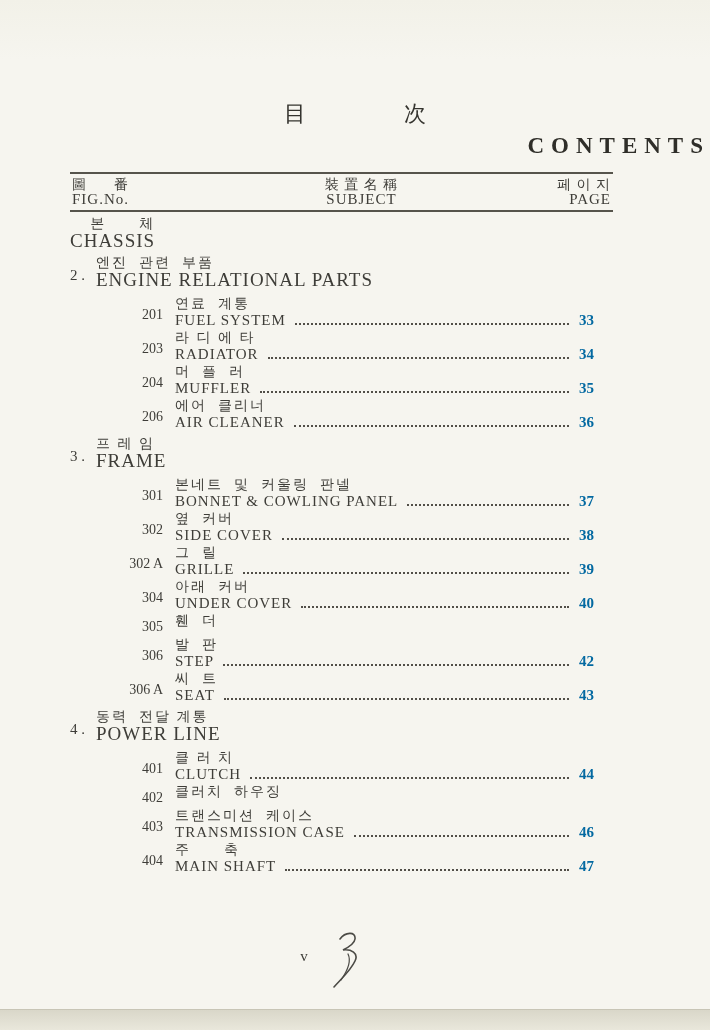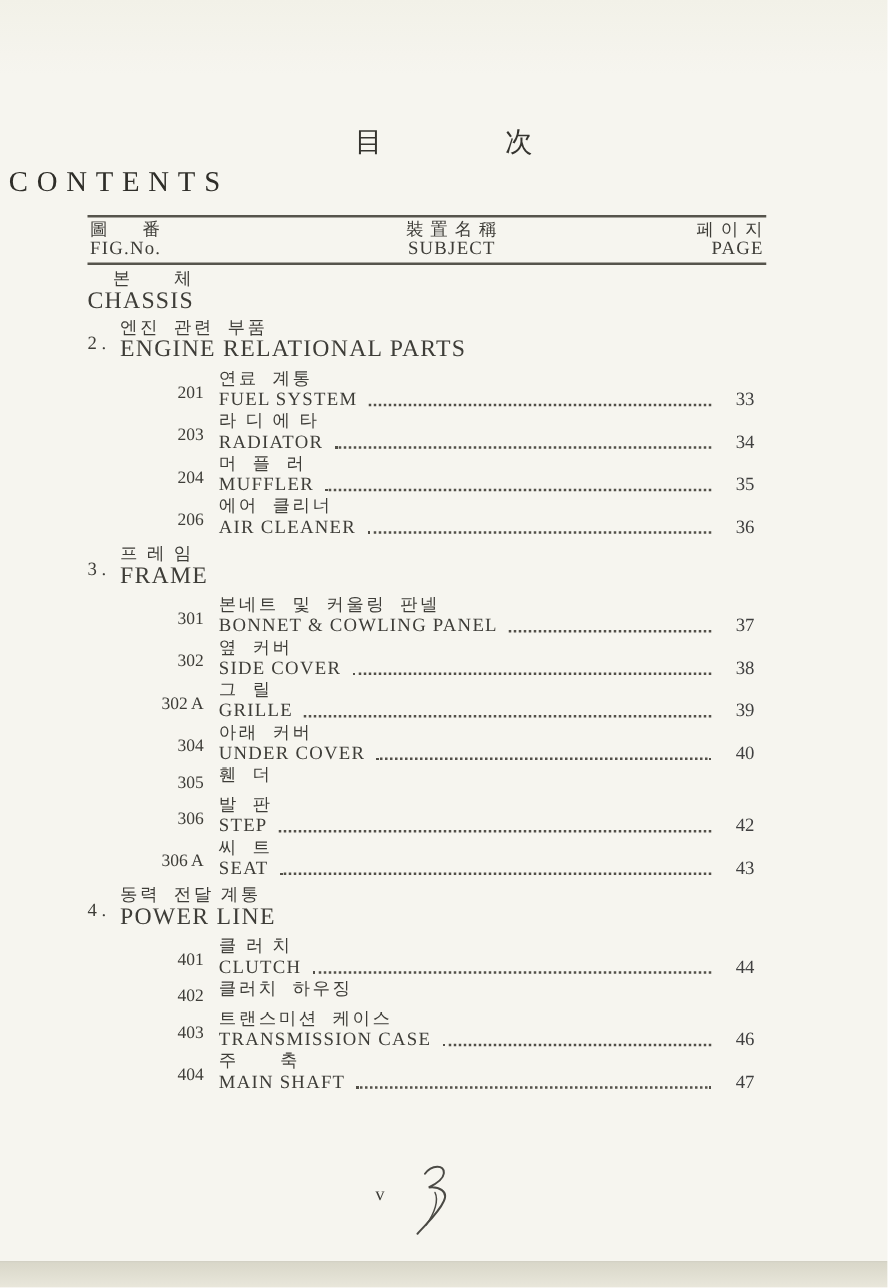--- a/index.html
+++ b/index.html
@@ -5,21 +5,21 @@
   html,body{margin:0;padding:0;}
   body{
     width:710px;height:1030px;position:relative;overflow:hidden;
     background:linear-gradient(#f2f1e8 0px,#f6f5ef 60px,#f6f5ef 100%);
     font-family:"Liberation Serif", serif;
     color:#3e3d38;
   }
   .page{position:absolute;inset:0;}
   .title-cjk{padding-top:100px;text-align:center;font-size:22px;line-height:28px;color:#35342f;}
   .title-cjk .t-left{display:inline-block;margin-right:98px;}
-  .title-en{text-align:left;font-size:23px;line-height:30px;font-weight:normal;
+  .title-en{text-align:right;font-size:23px;line-height:30px;font-weight:bold;
             letter-spacing:7px;text-indent:7px;margin-top:3px;color:#2f2e29;}
   .toc{margin:11px 70px 0 70px;width:543px;}
   .toc-header{display:flex;justify-content:space-between;align-items:flex-start;
               border-top:2px solid #56544c;border-bottom:2px solid #56544c;
               padding:3px 2px 3px 2px;}
   .hdr-kr{font-size:14px;line-height:15px;white-space:pre;letter-spacing:1px;}
   .hdr-en{font-size:15px;line-height:15px;letter-spacing:1px;}
   .col-fig{width:160px;text-align:left;}
   .col-subject{flex:1;text-align:center;font-family:Liberation Serif, serif;}
   .col-page{width:120px;text-align:right;}
@@ -30,21 +30,21 @@
   .section.first{margin-top:4px;text-align:right;}
   .item{display:flex;margin-top:2px;}
   .section + .item{margin-top:8px;}
   .item .fig{width:105px;box-sizing:border-box;text-align:right;padding-right:12px;
              font-size:14px;align-self:center;padding-top:6px;white-space:pre;}
   .entry{flex:1;display:flex;flex-direction:column;}
   .entry .kr{font-size:14px;line-height:16px;letter-spacing:2px;white-space:pre;}
   .en-line{display:flex;align-items:flex-end;line-height:16px;}
   .en-line .en{font-size:15px;letter-spacing:1px;white-space:pre;}
   .en-line .leader{flex:1;border-bottom:2px dotted #524f48;margin:0 10px 3px 9px;min-width:18px;}
-  .en-line .pg{width:34px;text-align:center;font-size:15px;color:#404040;}
+  .en-line .pg{width:34px;text-align:left;font-size:15px;color:#0369a1;font-weight:bold;}
   .footer{margin-top:44px;display:flex;justify-content:center;gap:20px;transform:translateX(-22px);}
   .footer .roman{font-size:15px;align-self:center;padding-top:6px;}
   .footer svg{display:block;margin-top:-6px;}
   .sr{font-size:0;line-height:0;}
   .scan-band{position:absolute;left:0;right:0;bottom:0;height:20px;
              background:linear-gradient(#d9d7c9,#e9e7db);border-top:1px solid #c8c5b6;}
 </style>
 </head>
 <body>
 

